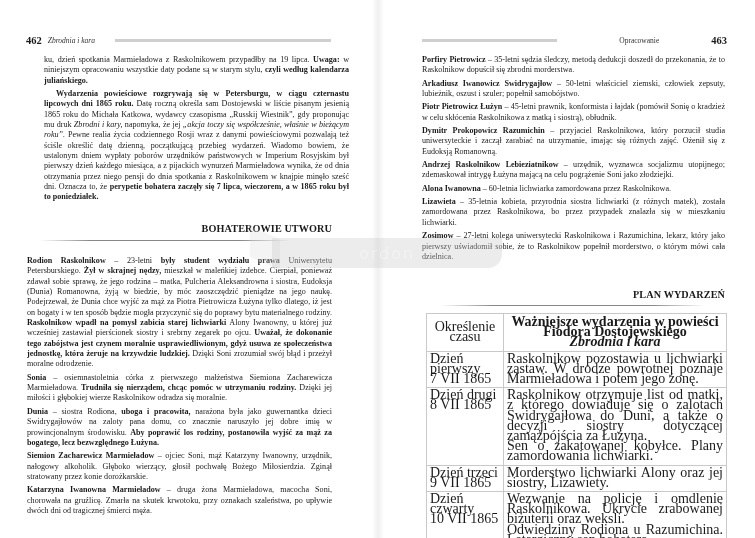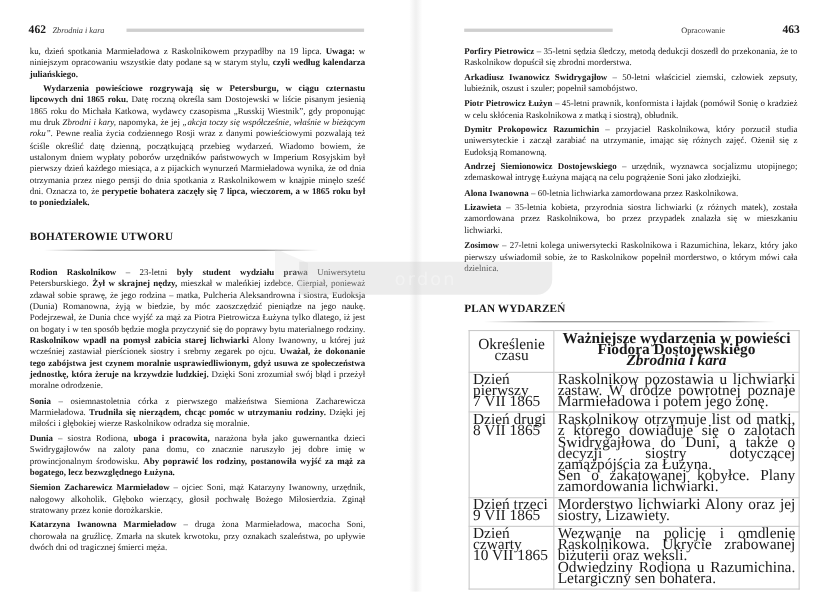--- a/index.html
+++ b/index.html
@@ -2,21 +2,21 @@
 <html><head>
 <meta charset="utf-8">
 <style>
   html, body { margin: 0; padding: 0; }
   body {
     width: 755px; height: 538px; overflow: hidden; position: relative;
     background: #ffffff;
     font-family: "Liberation Serif", "DejaVu Serif", serif;
     color: #1a1a1a;
   }
-  .page { position: absolute; top: 3px; height: 382px; }
+  .page { position: absolute; top: 16px; height: 382px; }
   .page.left { left: 0; width: 378px; }
   .page.right { left: 378px; width: 377px; }
   .gutter {
     position: absolute; left: 372px; top: 0; width: 12px; height: 538px;
     background: linear-gradient(to right, #ffffff 0%, #f1f1f1 45%, #f1f1f1 55%, #ffffff 100%);
   }
   .running-head { position: absolute; top: 17px; height: 14px; display: flex; align-items: center; }
   .left .running-head { left: 26px; width: 305px; }
   .right .running-head { left: 44px; width: 305px; justify-content: flex-end; gap: 44px; }
   .folio { font-weight: bold; font-size: 10.5px; }
@@ -29,21 +29,21 @@
 
   .text { position: absolute; font-size: 8.1px; line-height: 10.35px; text-align: justify; hyphens: none; }
   .left .text { left: 27px; width: 305px; }
   .right .text { left: 44px; width: 303px; }
   .text p { margin: 0 0 3px 0; }
   .text p.indent { text-indent: 12px; }
   b { font-weight: bold; }
   i { font-style: italic; }
 
   .section-title {
-    position: absolute; text-align: left; font-weight: bold; font-size: 10.2px; letter-spacing: 0.1px;
+    position: absolute; text-align: right; font-weight: bold; font-size: 10.2px; letter-spacing: 0.1px;
   }
   .section-rule { position: absolute; height: 1px; background: linear-gradient(to right, #ffffff, #888 20%, #888 80%, #ffffff); }
 
   table.plan {
     position: absolute; left: 48px; top: 297px; width: 301px;
     border-collapse: collapse; font-size: 14px; line-height: 10.2px;
   }
   table.plan th, table.plan td {
     border: 1px solid #c9c9c9; vertical-align: top; padding: 2px 3px 3px 3px;
   }
@@ -69,21 +69,21 @@
 
 <div class="gutter"></div>
 
 <div class="page left">
   <div class="running-head">
     <span class="folio">462</span>
     <span class="rh-title">Zbrodnia i kara</span>
     <span class="rh-rule"></span>
   </div>
 
-  <div class="text" style="top:39px;">
+  <div class="text" style="top:39px;margin-left:17px;">
     <p>ku, dzień spotkania Marmieładowa z Raskolnikowem przypadłby na 19 lipca. <b>Uwaga:</b> w niniejszym opracowaniu wszystkie daty podane są w starym stylu, <b>czyli według kalendarza juliańskiego.</b></p>
     <p class="indent"><b>Wydarzenia powieściowe rozgrywają się w Petersburgu, w ciągu czternastu lipcowych dni 1865 roku.</b> Datę roczną określa sam Dostojewski w liście pisanym jesienią 1865 roku do Michała Katkowa, wydawcy czasopisma „Russkij Wiestnik”, gdy proponując mu druk <i>Zbrodni i kary,</i> napomyka, że jej <i>„akcja toczy się współcześnie, właśnie w bieżącym roku”.</i> Pewne realia życia codziennego Rosji wraz z danymi powieściowymi pozwalają też ściśle określić datę dzienną, początkującą przebieg wydarzeń. Wiadomo bowiem, że ustalonym dniem wypłaty poborów urzędników państwowych w Imperium Rosyjskim był pierwszy dzień każdego miesiąca, a z pijackich wynurzeń Marmieładowa wynika, że od dnia otrzymania przez niego pensji do dnia spotkania z Raskolnikowem w knajpie minęło sześć dni. Oznacza to, że <b>perypetie bohatera zaczęły się 7 lipca, wieczorem, a w 1865 roku był to poniedziałek.</b></p>
   </div>
 
   <div class="section-title" style="left:27px;width:305px;top:207px;">BOHATEROWIE UTWORU</div>
   <div class="section-rule" style="left:40px;width:250px;top:224px;"></div>
 
   <div class="text" style="top:240px;">
     <p><b>Rodion Raskolnikow</b> – 23-letni <b>były student wydziału prawa</b> Uniwersytetu Petersburskiego. <b>Żył w skrajnej nędzy,</b> mieszkał w maleńkiej izdebce. Cierpiał, ponieważ zdawał sobie sprawę, że jego rodzina – matka, Pulcheria Aleksandrowna i siostra, Eudoksja (Dunia) Romanowna, żyją w biedzie, by móc zaoszczędzić pieniądze na jego naukę. Podejrzewał, że Dunia chce wyjść za mąż za Piotra Pietrowicza Łużyna tylko dlatego, iż jest on bogaty i w ten sposób będzie mogła przyczynić się do poprawy bytu materialnego rodziny. <b>Raskolnikow wpadł na pomysł zabicia starej lichwiarki</b> Alony Iwanowny, u której już wcześniej zastawiał pierścionek siostry i srebrny zegarek po ojcu. <b>Uważał, że dokonanie tego zabójstwa jest czynem moralnie usprawiedliwionym, gdyż usuwa ze społeczeństwa jednostkę, która żeruje na krzywdzie ludzkiej.</b> Dzięki Soni zrozumiał swój błąd i przeżył moralne odrodzenie.</p>
     <p><b>Sonia</b> – osiemnastoletnia córka z pierwszego małżeństwa Siemiona Zacharewicza Marmieładowa. <b>Trudniła się nierządem, chcąc pomóc w utrzymaniu rodziny.</b> Dzięki jej miłości i głębokiej wierze Raskolnikow odradza się moralnie.</p>
@@ -98,21 +98,21 @@
     <span class="rh-rule"></span>
     <span class="rh-title">Opracowanie</span>
     <span class="folio">463</span>
   </div>
 
   <div class="text" style="top:39px;">
     <p><b>Porfiry Pietrowicz</b> – 35-letni sędzia śledczy, metodą dedukcji doszedł do przekonania, że to Raskolnikow dopuścił się zbrodni morderstwa.</p>
     <p><b>Arkadiusz Iwanowicz Swidrygajłow</b> – 50-letni właściciel ziemski, człowiek zepsuty, lubieżnik, oszust i szuler; popełnił samobójstwo.</p>
     <p><b>Piotr Pietrowicz Łużyn</b> – 45-letni prawnik, konformista i łajdak (pomówił Sonię o kradzież w celu skłócenia Raskolnikowa z matką i siostrą), obłudnik.</p>
     <p><b>Dymitr Prokopowicz Razumichin</b> – przyjaciel Raskolnikowa, który porzucił studia uniwersyteckie i zaczął zarabiać na utrzymanie, imając się różnych zajęć. Ożenił się z Eudoksją Romanowną.</p>
-    <p><b>Andrzej Siemionowicz Dostojewskiego</b> – urzędnik, wyznawca socjalizmu utopijnego; zdemaskował intrygę Łużyna mającą na celu pogrążenie Soni jako złodziejki.</p>
+    <p><b>Andrzej Raskolnikow Lebieziatnikow</b> – urzędnik, wyznawca socjalizmu utopijnego; zdemaskował intrygę Łużyna mającą na celu pogrążenie Soni jako złodziejki.</p>
     <p><b>Alona Iwanowna</b> – 60-letnia lichwiarka zamordowana przez Raskolnikowa.</p>
     <p><b>Lizawieta</b> – 35-letnia kobieta, przyrodnia siostra lichwiarki (z różnych matek), została zamordowana przez Raskolnikowa, bo przez przypadek znalazła się w mieszkaniu lichwiarki.</p>
     <p><b>Zosimow</b> – 27-letni kolega uniwersytecki Raskolnikowa i Razumichina, lekarz, który jako pierwszy uświadomił sobie, że to Raskolnikow popełnił morderstwo, o którym mówi cała dzielnica.</p>
   </div>
 
   <div class="section-title" style="left:44px;width:303px;top:273px;">PLAN WYDARZEŃ</div>
   <div class="section-rule" style="left:62px;width:265px;top:289px;"></div>
 
   <table class="plan">
     <thead>

